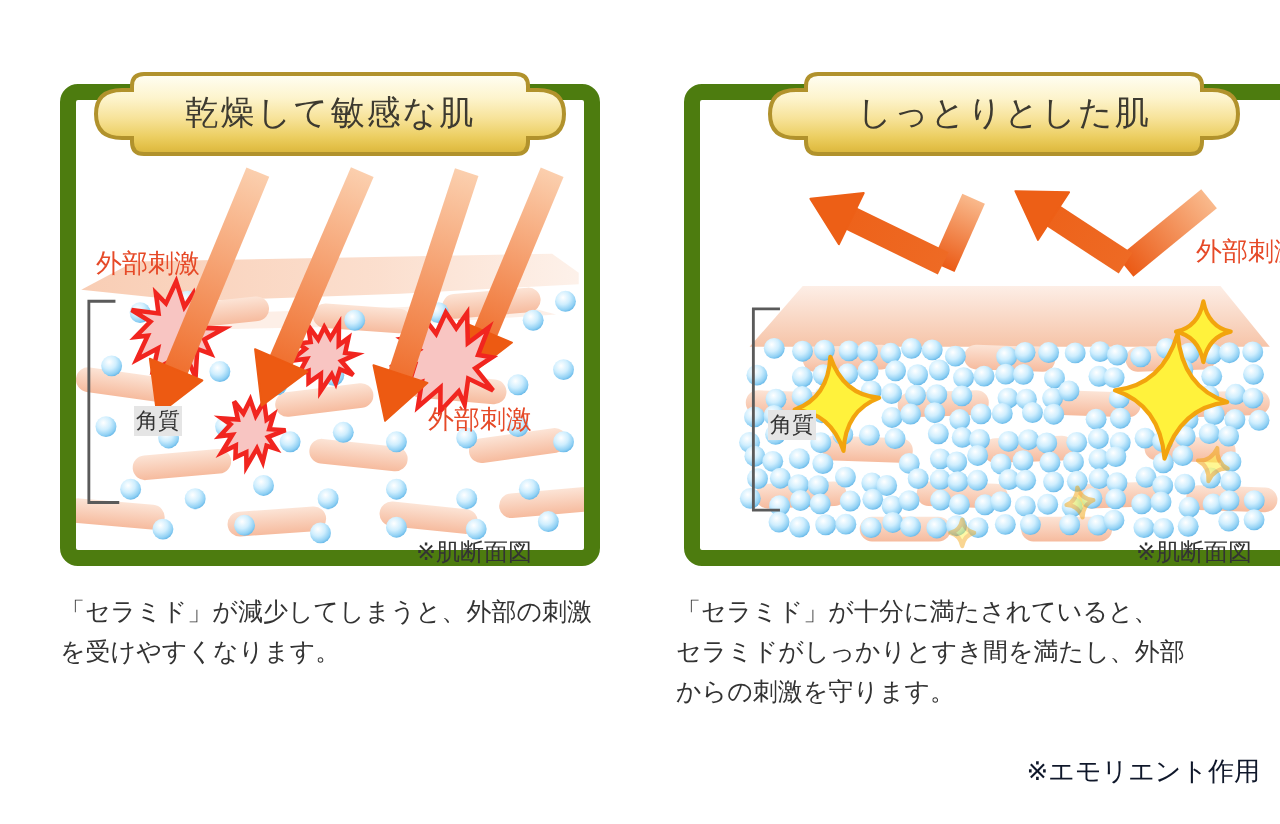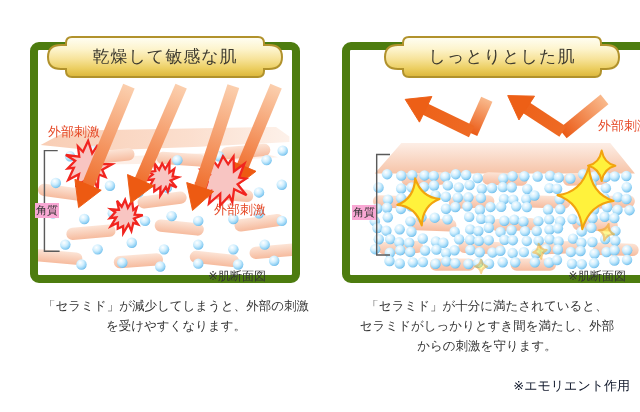--- a/index.html
+++ b/index.html
@@ -16,25 +16,25 @@
           width:238px;height:44px;}
   .banner svg{position:absolute;left:0;top:0;width:238px;height:44px;}
   .banner-text{position:absolute;left:0;top:0;right:0;bottom:0;display:flex;
                align-items:center;justify-content:center;font-size:17px;
                letter-spacing:1px;color:#3d3a30;padding-bottom:2px;}
 
   .art{position:absolute;left:0;top:0;width:100%;height:100%;}
 
   .lbl{position:absolute;font-size:13px;font-weight:normal;white-space:nowrap;}
   .stratum{position:absolute;font-size:11px;font-weight:normal;color:#333;
-           background:#f9a8d4;padding:0 1px;white-space:nowrap;}
+           background:#e5e5e5;padding:0 1px;white-space:nowrap;margin-left:32px;}
   .note{position:absolute;font-size:12px;color:#333;white-space:nowrap;}
 
   .caption{position:absolute;margin:0;font-size:12.5px;line-height:20px;
-           color:#333;white-space:pre-line;text-align:center;}
+           color:#333;white-space:pre-line;}
   .caption-dry{left:30px;top:296px;width:292px;}
   .caption-moist{left:338px;top:296px;width:298px;}
 
   .footnote{position:absolute;right:10px;top:377px;font-size:13px;color:#0f172a;margin-left:36px;}
   .defs-holder{position:absolute;width:0;height:0;overflow:hidden;}
 </style>
 </head>
 <body>
 
 <div class="stage">

